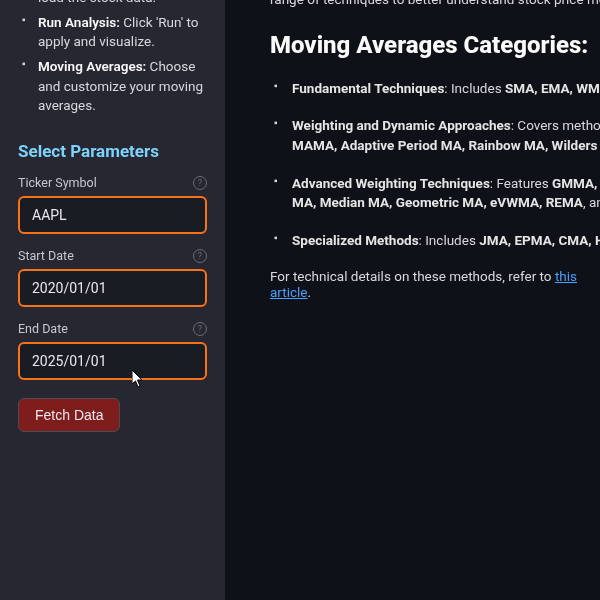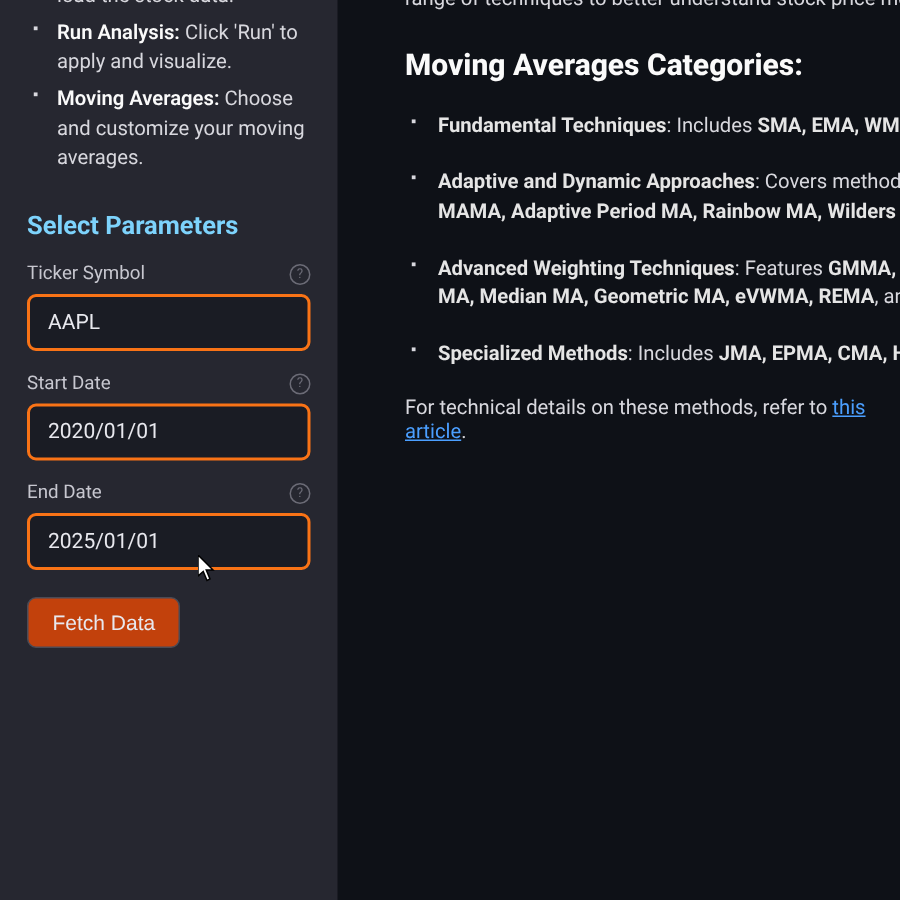--- a/index.html
+++ b/index.html
@@ -73,38 +73,38 @@
   background: #1a1c24;
   border: 2px solid #f97316;
   border-radius: 6px;
   color: #e8e8ee;
   font-size: 14px;
   padding: 9px 12px;
   margin-bottom: 14px;
   font-family: inherit;
 }
 .fetch-btn {
-  background: #c2410c;
+  background: #7f1d1d;
   border: 1px solid #4a4b56;
   color: #e8e8ee;
   font-size: 14px;
   padding: 8px 16px;
   border-radius: 6px;
   cursor: pointer;
   margin-top: 4px;
 }
 .main-partial {
   font-size: 13.5px;
   color: #d8d8de;
   line-height: 1.4;
   margin-top: -10px;
   white-space: nowrap;
 }
 .main h2 {
-  font-size: 20px;
+  font-size: 24px;
   font-weight: 800;
   color: #fafafa;
   margin-top: 22px;
   margin-bottom: 20px;
 }
 ul.cats { list-style: none; }
 ul.cats li {
   position: relative;
   padding-left: 22px;
   font-size: 13.5px;
@@ -179,21 +179,21 @@
 <div class="main">
   <div class="main-partial">range of techniques to better understand stock price movemen</div>
 
   <h2>Moving Averages Categories:</h2>
 
   <ul class="cats">
     <li>
       <b>Fundamental Techniques</b><span>: Includes </span><b>SMA, EMA, WMA, DEMA,</b>
     </li>
     <li>
-      <b>Adaptive and Dynamic Approaches</b><span>: Covers methods like </span>
+      <b>Weighting and Dynamic Approaches</b><span>: Covers methods like </span>
       <span class="cont-row"><b>MAMA, Adaptive Period MA, Rainbow MA, Wilders MA</b></span>
     </li>
     <li>
       <b>Advanced Weighting Techniques</b><span>: Features </span><b>GMMA, LSMA, W</b>
       <span class="cont-row"><b>MA, Median MA, Geometric MA, eVWMA, REMA</b><span>, and </span></span>
     </li>
     <li>
       <b>Specialized Methods</b><span>: Includes </span><b>JMA, EPMA, CMA, Harmonic</b>
     </li>
   </ul>

